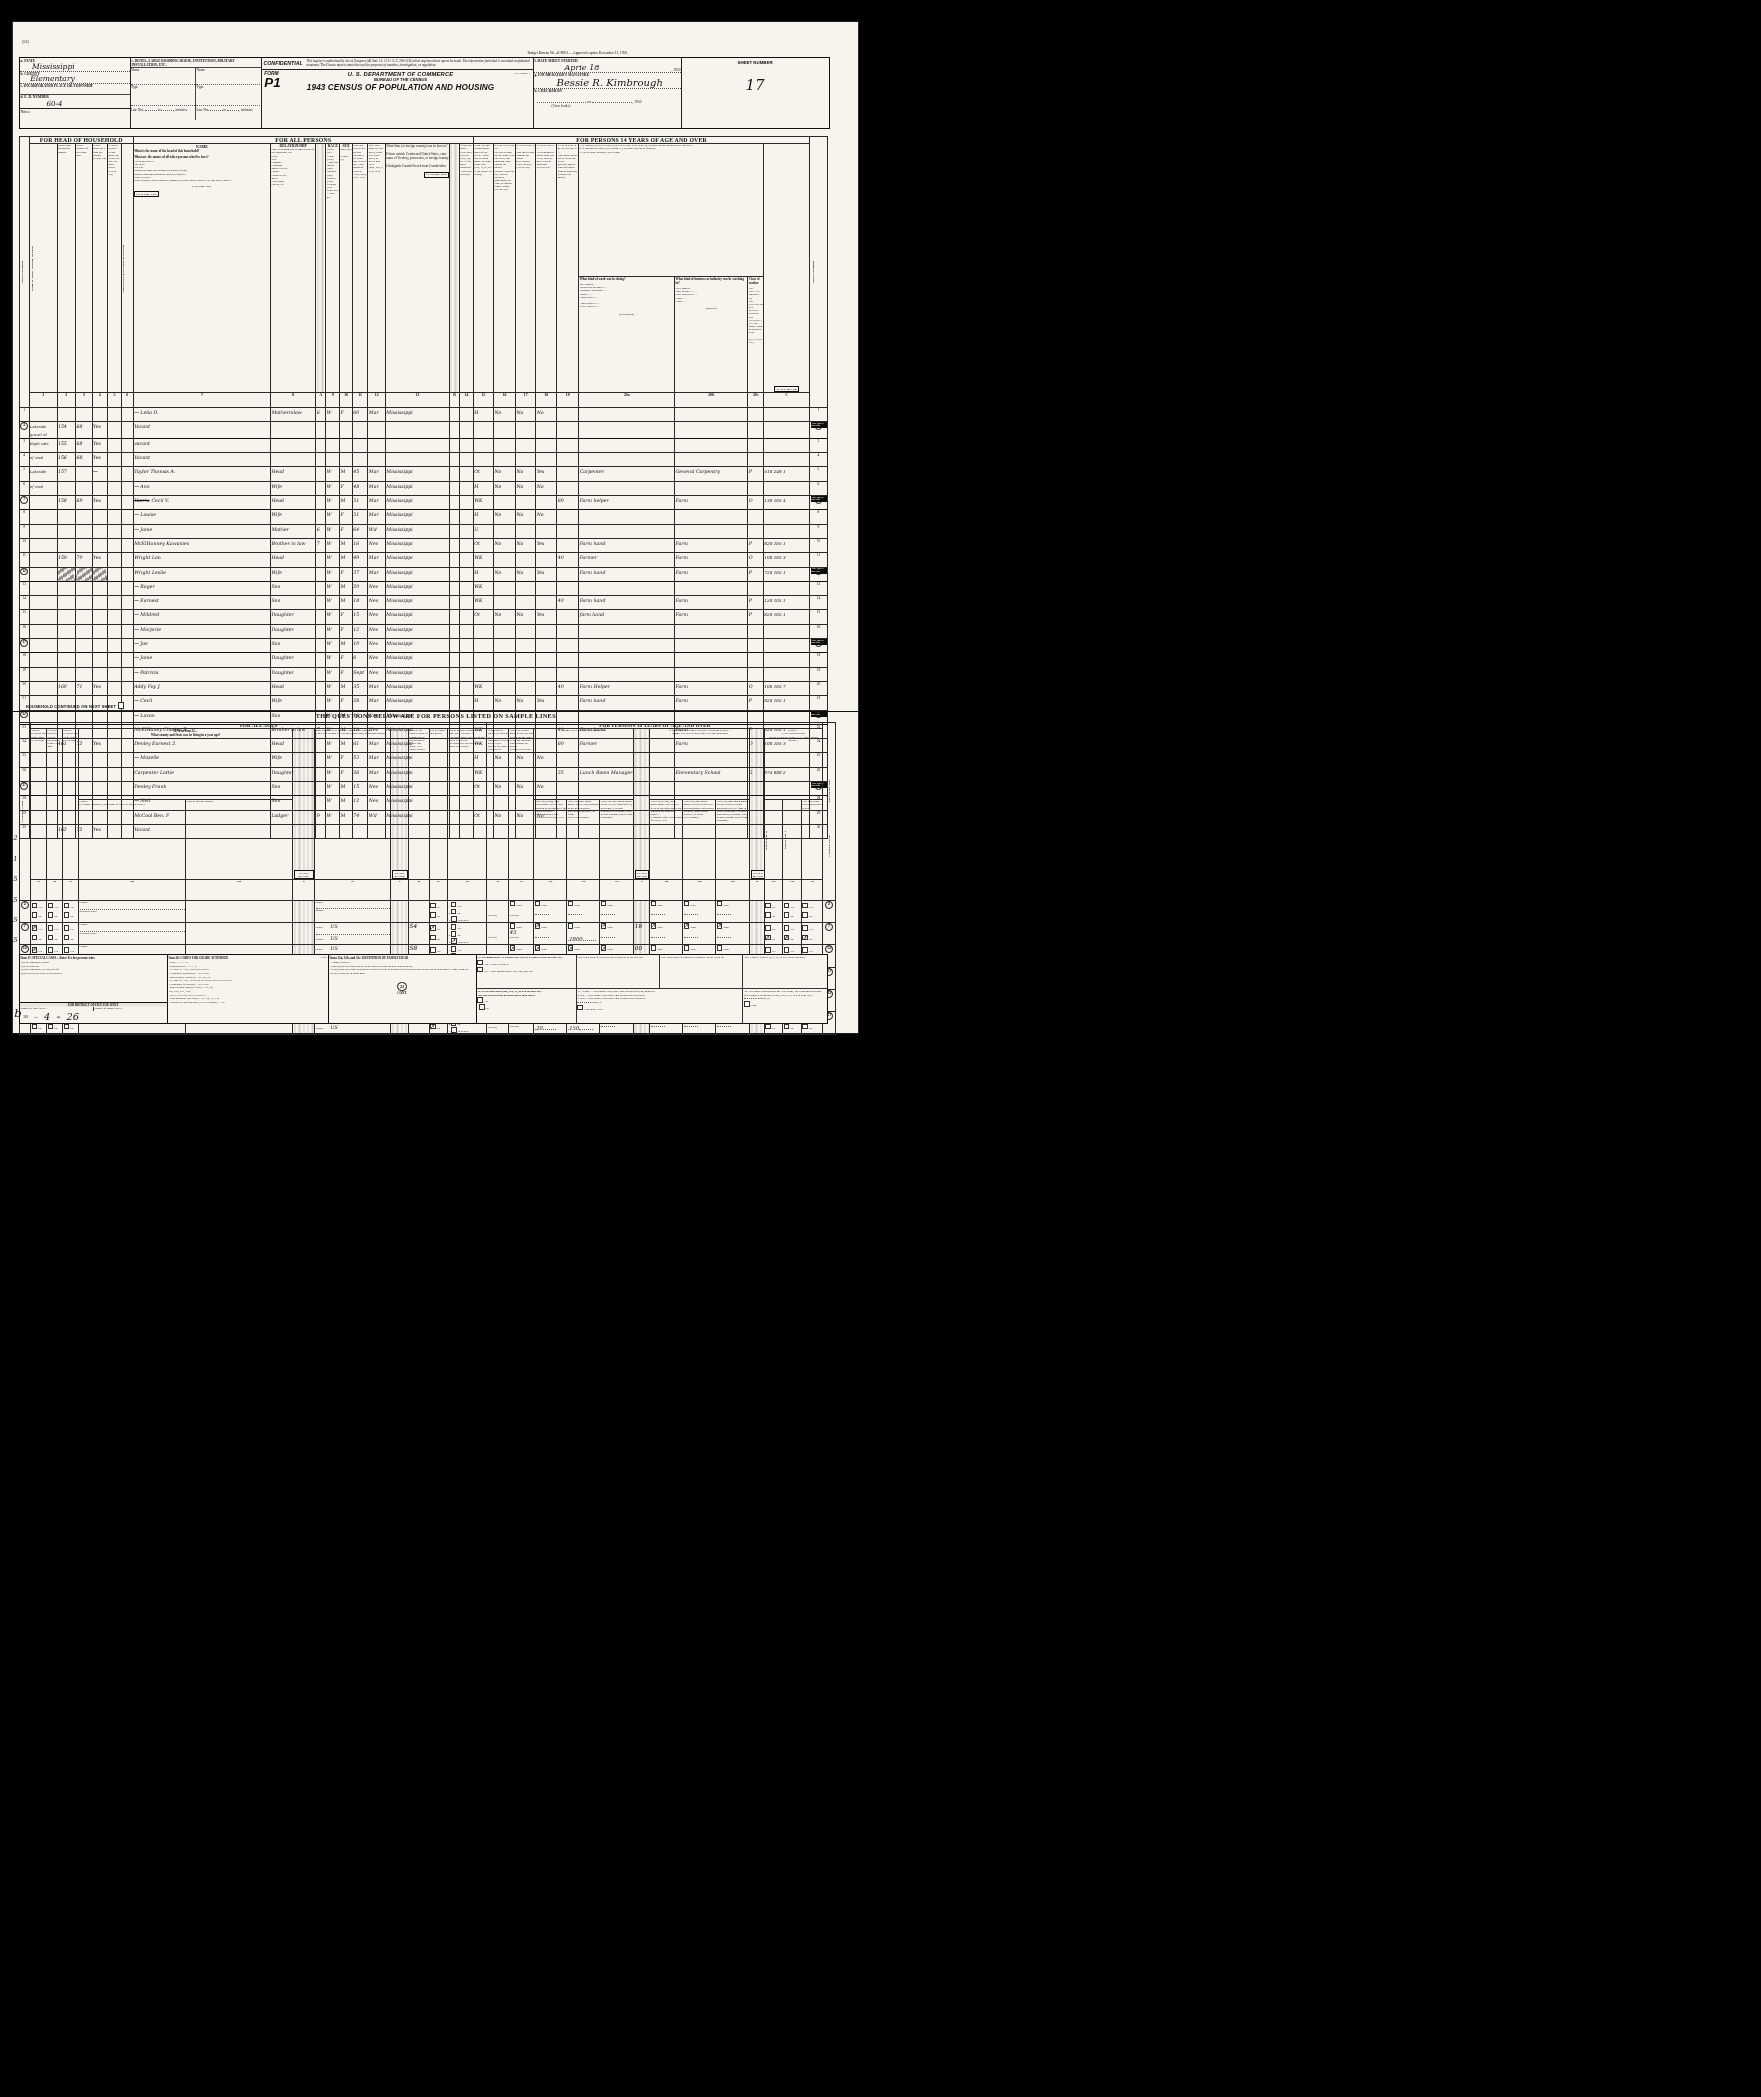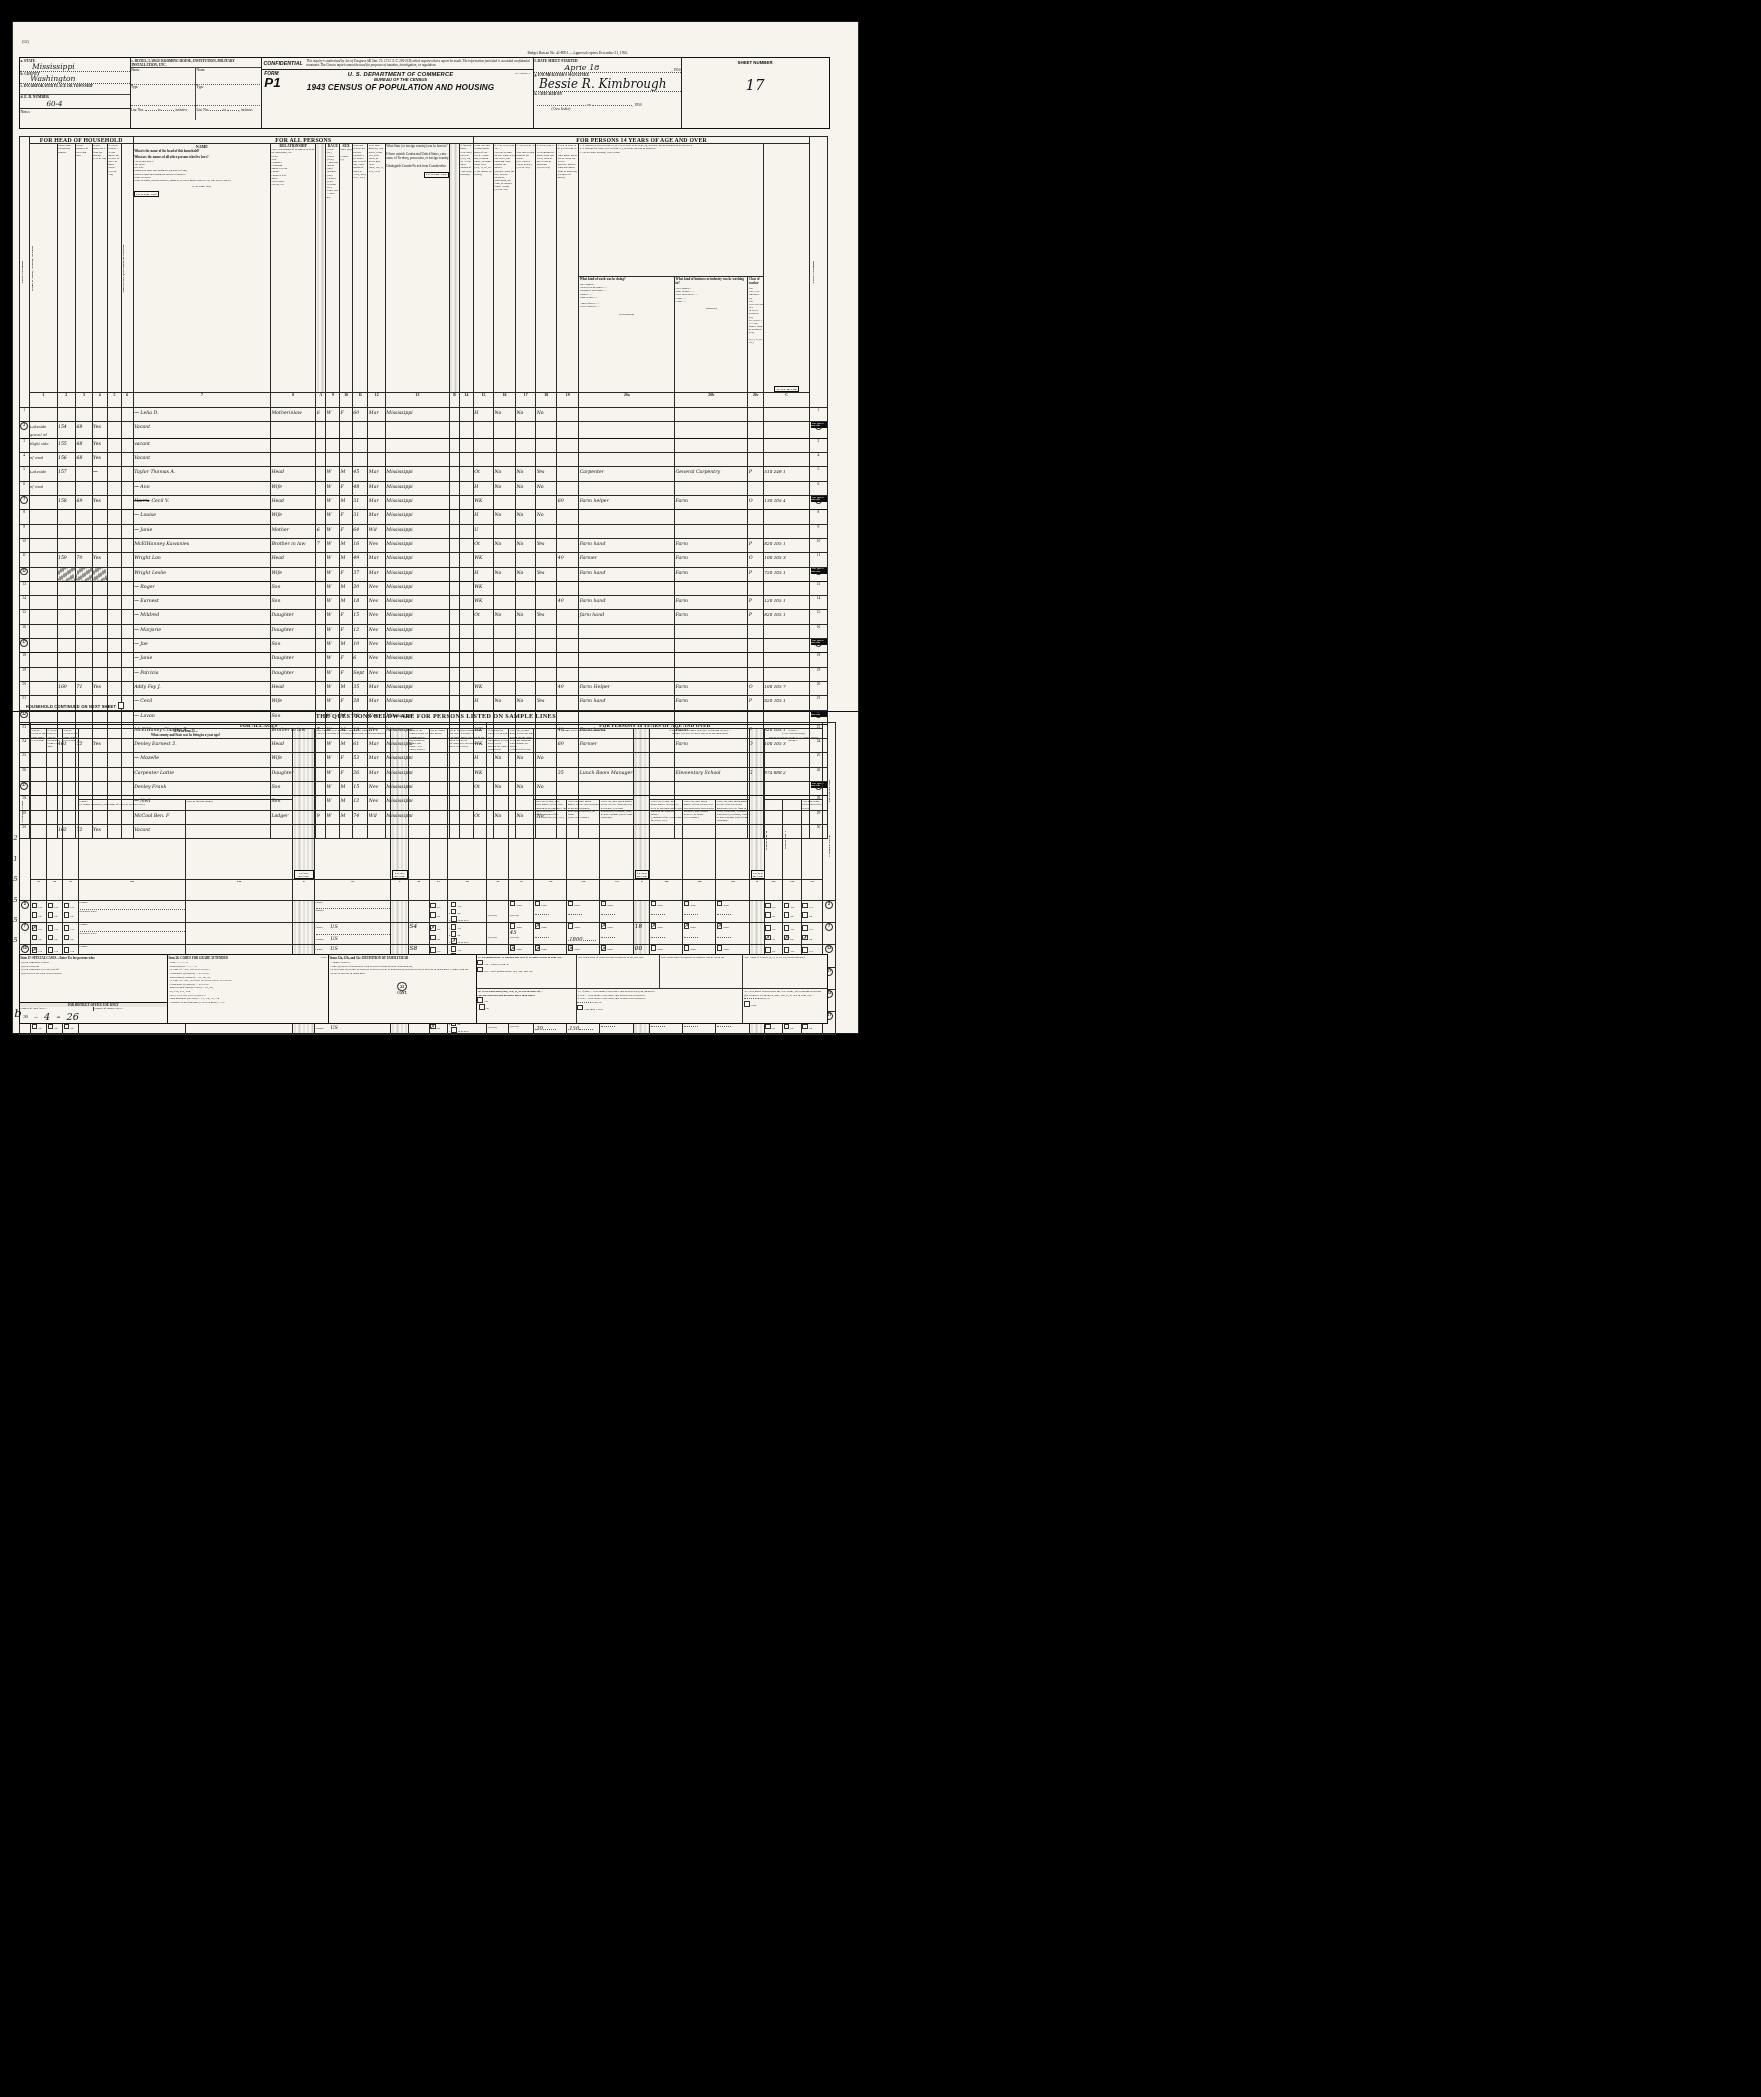--- a/index.html
+++ b/index.html
@@ -47,21 +47,21 @@
 
   <div class="abs serif" style="left:9.8px;top:18px;font-size:4px;">(52)</div>
   <div class="abs serif" style="left:515px;top:30px;font-size:3.6px;">Budget Bureau No. 41-R911.—Approval expires December 31, 1950.</div>
 
   <div class="abs" style="left:6.2px;top:36px;width:809px;height:70px;border:1.1px solid #101010;display:flex;">
 
     <div style="width:110px;border-right:0.6px solid #222;position:relative;">
       <div class="serif b" style="font-size:3.6px;padding:0.4px 0.9px;">a. STATE</div>
       <div class="hw" style="font-size:7.6px;margin-left:12.4px;margin-top:-1.3px;">Mississippi</div>
       <div class="serif b" style="font-size:3.6px;padding:0 0.9px;border-top:0.4px dotted #555;">b. COUNTY</div>
-      <div class="hw" style="font-size:7.6px;margin-left:10.7px;margin-top:-1.3px;">Washington</div>
+      <div class="hw" style="font-size:7.6px;margin-left:10.7px;margin-top:-1.3px;">Elementary</div>
       <div class="serif b" style="font-size:3.6px;padding:0 0.9px;border-top:0.4px dotted #555;">c. INCORPORATED PLACE OR TOWNSHIP</div>
       <div style="height:5.8px;"></div>
       <div class="serif b" style="font-size:3.6px;padding:0 0.9px;border-top:0.4px solid #444;">d. E. D. NUMBER</div>
       <div class="hw" style="font-size:7.1px;margin-left:27px;">60-4</div>
       <div class="serif" style="font-size:4px;padding:0 0.9px;border-top:0.7px solid #222;">Notes</div>
     </div>
 
     <div style="width:130px;border-right:0.6px solid #222;">
       <div class="serif b" style="font-size:3.4px;padding:0.4px 0.9px;border-bottom:0.4px solid #444;">e. HOTEL, LARGE ROOMING HOUSE, INSTITUTION, MILITARY INSTALLATION, ETC.</div>
       <div style="display:flex;height:52px;">
@@ -111,21 +111,21 @@
       </div>
     </div>
 
     <div style="width:147px;border-right:0.6px solid #222;position:relative;">
       <div class="serif b" style="font-size:3.6px;padding:0.4px 0.9px;">f. DATE SHEET STARTED</div>
       <div style="display:flex;align-items:flex-end;">
         <div class="hw" style="font-size:8px;margin-left:31px;flex:1;">Aprie 18</div>
         <div class="serif" style="font-size:3.6px;">, 1950</div>
       </div>
       <div class="serif b" style="font-size:3.6px;padding:0 0.9px;border-top:0.4px dotted #555;">g. ENUMERATOR'S SIGNATURE</div>
-      <div class="hw" style="font-size:12px;margin-left:5.3px;">Bessie R. Kimbrough</div>
+      <div class="hw" style="font-size:10px;margin-left:5.3px;text-align:center;">Bessie R. Kimbrough</div>
       <div class="serif b" style="font-size:3.6px;padding:0 0.9px;border-top:0.4px dotted #555;">h. CHECKED BY</div>
       <div class="serif" style="font-size:3.6px;margin-top:7.1px;margin-left:3.6px;">
         <span class="dot" style="width:49px;"></span>
         <span>on</span>
         <span class="dot" style="width:40px;"></span>
         <span>, 1950</span>
       </div>
       <div class="serif" style="font-size:3.4px;margin-left:18px;">(Crew leader)</div>
     </div>
 

